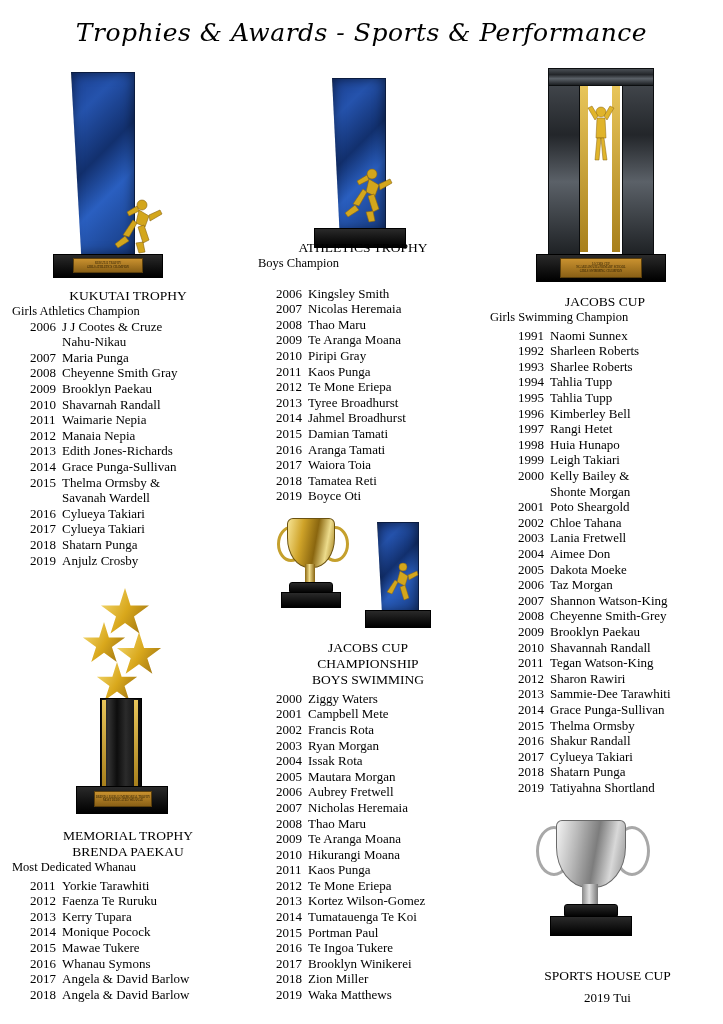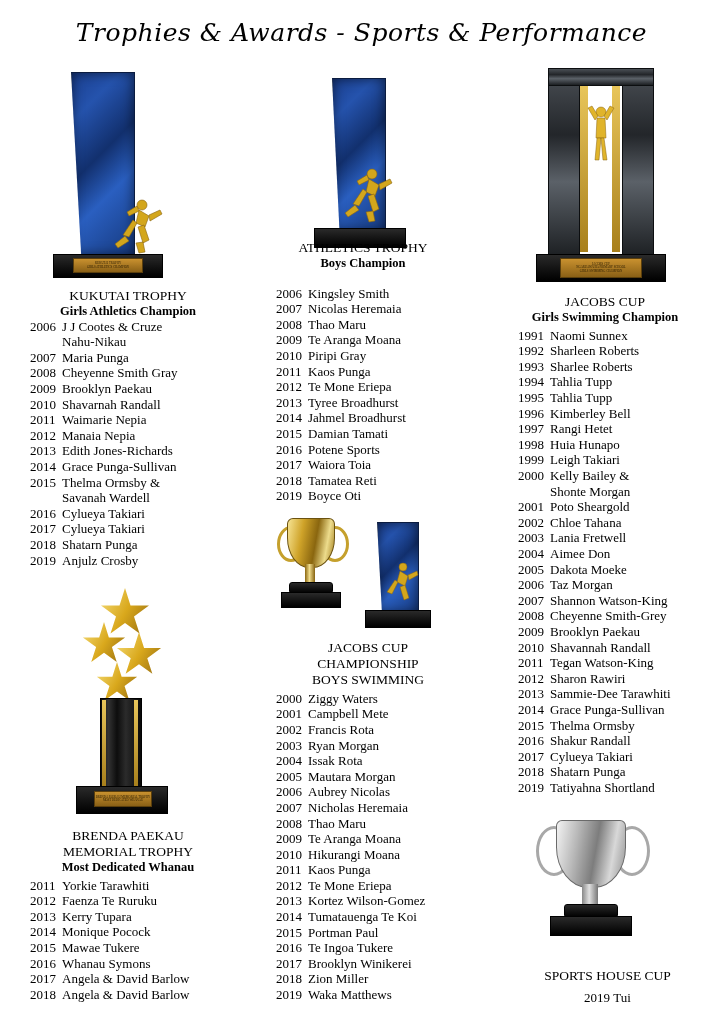--- a/index.html
+++ b/index.html
@@ -32,22 +32,21 @@
   .col {
     position: absolute;
   }
   .trophy-caption {
     text-align: center;
     font-weight: normal;
     font-size: 13.5px;
     line-height: 1.18;
   }
   .trophy-subcaption {
-    text-align: center;
-    font-weight: bold;
+    font-weight: normal;
     font-size: 12.5px;
     line-height: 1.18;
   }
   .entries {
     font-size: 13px;
     line-height: 1.2;
   }
   .entry {
     white-space: nowrap;
   }
@@ -184,22 +183,22 @@
     <div class="star" style="position:absolute; left:26px; top:74px; width:42px; height:42px;"></div>
     <div class="black-column" style="position:absolute; left:30px; top:110px; width:40px; height:90px;"></div>
     <div class="gold-bar" style="position:absolute; left:32px; top:112px; width:4px; height:86px;"></div>
     <div class="gold-bar" style="position:absolute; left:64px; top:112px; width:4px; height:86px;"></div>
     <div class="base-black" style="position:absolute; left:6px; top:198px; width:90px; height:26px;"></div>
     <div class="plate" style="position:absolute; left:24px; top:203px; width:56px; height:14px; display:flex; align-items:center; justify-content:center; white-space:pre-line;">BRENDA PAEKAU MEMORIAL TROPHY
 MOST DEDICATED WHANAU</div>
   </div>
 
   <div class="col" style="left:12px; top:828px; width:232px;">
+    <div class="trophy-caption">MEMORIAL TROPHY</div>
     <div class="trophy-caption">BRENDA PAEKAU</div>
-    <div class="trophy-caption">MEMORIAL TROPHY</div>
     <div class="trophy-subcaption">Most Dedicated Whanau</div>
     <div class="entries" style="margin-top:3px; padding-left:18px;">
       <div class="entry"><span class="yr">2011</span><span>Yorkie Tarawhiti</span></div>
       <div class="entry"><span class="yr">2012</span><span>Faenza Te Ruruku</span></div>
       <div class="entry"><span class="yr">2013</span><span>Kerry Tupara</span></div>
       <div class="entry"><span class="yr">2014</span><span>Monique Pocock</span></div>
       <div class="entry"><span class="yr">2015</span><span>Mawae Tukere</span></div>
       <div class="entry"><span class="yr">2016</span><span>Whanau Symons</span></div>
       <div class="entry"><span class="yr">2017</span><span>Angela &amp; David Barlow</span></div>
       <div class="entry"><span class="yr">2018</span><span>Angela &amp; David Barlow</span></div>
@@ -232,21 +231,21 @@
       <div class="entry"><span class="yr">2006</span><span>Kingsley Smith</span></div>
       <div class="entry"><span class="yr">2007</span><span>Nicolas Heremaia</span></div>
       <div class="entry"><span class="yr">2008</span><span>Thao Maru</span></div>
       <div class="entry"><span class="yr">2009</span><span>Te Aranga Moana</span></div>
       <div class="entry"><span class="yr">2010</span><span>Piripi Gray</span></div>
       <div class="entry"><span class="yr">2011</span><span>Kaos Punga</span></div>
       <div class="entry"><span class="yr">2012</span><span>Te Mone Eriepa</span></div>
       <div class="entry"><span class="yr">2013</span><span>Tyree Broadhurst</span></div>
       <div class="entry"><span class="yr">2014</span><span>Jahmel Broadhurst</span></div>
       <div class="entry"><span class="yr">2015</span><span>Damian Tamati</span></div>
-      <div class="entry"><span class="yr">2016</span><span>Potene Sports</span></div>
+      <div class="entry"><span class="yr">2016</span><span>Aranga Tamati</span></div>
       <div class="entry"><span class="yr">2017</span><span>Waiora Toia</span></div>
       <div class="entry"><span class="yr">2018</span><span>Tamatea Reti</span></div>
       <div class="entry"><span class="yr">2019</span><span>Boyce Oti</span></div>
     </div>
   </div>
 
   <div class="trophy" style="left:265px; top:504px; width:170px; height:132px;">
 
     <div class="cup-handle gold" style="position:absolute; left:12px; top:22px; width:22px; height:30px;"></div>
     <div class="cup-handle gold" style="position:absolute; left:56px; top:22px; width:22px; height:30px;"></div>
@@ -274,21 +273,21 @@
     <div class="trophy-caption">JACOBS CUP</div>
     <div class="trophy-caption">CHAMPIONSHIP</div>
     <div class="trophy-caption">BOYS SWIMMING</div>
     <div class="entries" style="margin-top:3px; padding-left:18px;">
       <div class="entry"><span class="yr">2000</span><span>Ziggy Waters</span></div>
       <div class="entry"><span class="yr">2001</span><span>Campbell Mete</span></div>
       <div class="entry"><span class="yr">2002</span><span>Francis Rota</span></div>
       <div class="entry"><span class="yr">2003</span><span>Ryan Morgan</span></div>
       <div class="entry"><span class="yr">2004</span><span>Issak Rota</span></div>
       <div class="entry"><span class="yr">2005</span><span>Mautara Morgan</span></div>
-      <div class="entry"><span class="yr">2006</span><span>Aubrey Nicolas</span></div>
+      <div class="entry"><span class="yr">2006</span><span>Aubrey Fretwell</span></div>
       <div class="entry"><span class="yr">2007</span><span>Nicholas Heremaia</span></div>
       <div class="entry"><span class="yr">2008</span><span>Thao Maru</span></div>
       <div class="entry"><span class="yr">2009</span><span>Te Aranga Moana</span></div>
       <div class="entry"><span class="yr">2010</span><span>Hikurangi Moana</span></div>
       <div class="entry"><span class="yr">2011</span><span>Kaos Punga</span></div>
       <div class="entry"><span class="yr">2012</span><span>Te Mone Eriepa</span></div>
       <div class="entry"><span class="yr">2013</span><span>Kortez Wilson-Gomez</span></div>
       <div class="entry"><span class="yr">2014</span><span>Tumatauenga Te Koi</span></div>
       <div class="entry"><span class="yr">2015</span><span>Portman Paul</span></div>
       <div class="entry"><span class="yr">2016</span><span>Te Ingoa Tukere</span></div>

